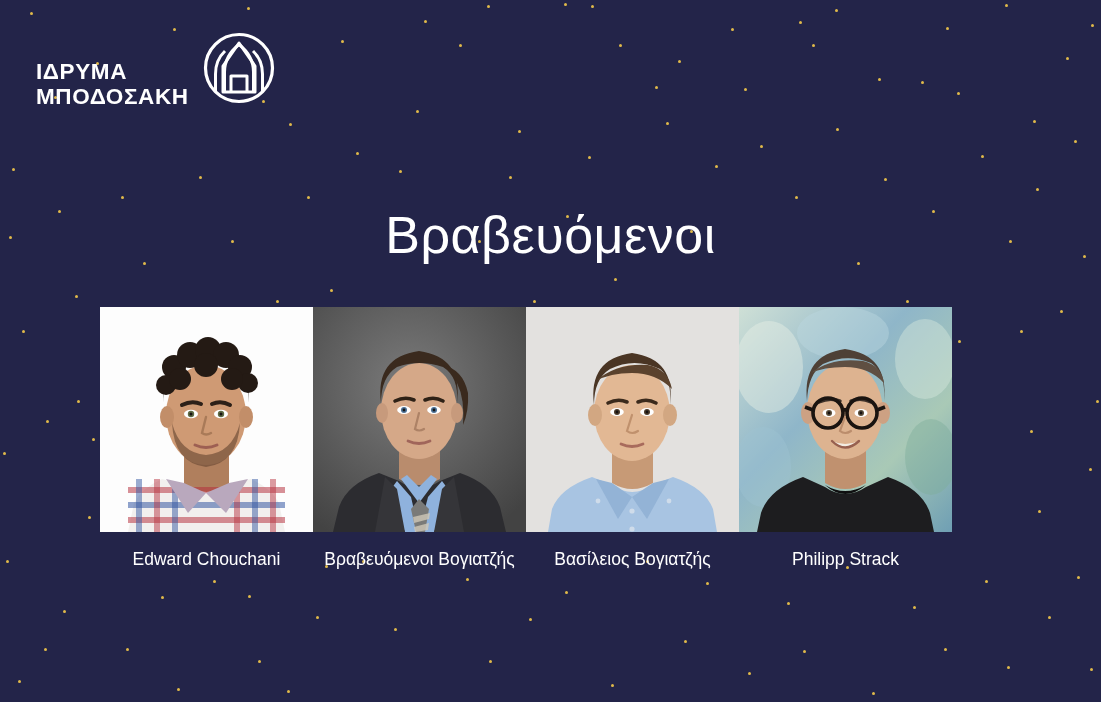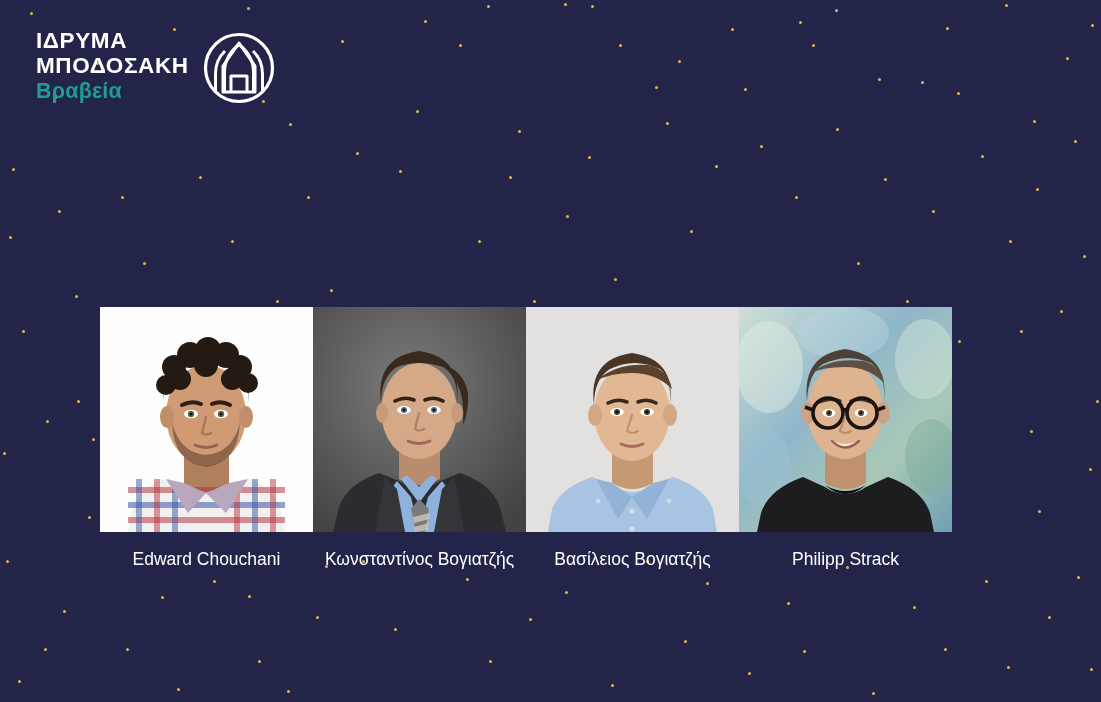--- a/index.html
+++ b/index.html
@@ -33,21 +33,21 @@
     height: 3px;
     border-radius: 50%;
     background: #e0b94a;
   }
   
   #logo-block {
     position: absolute;
     left: 36px;
     top: 30px;
     display: flex;
-    align-items: flex-start;
+    align-items: flex-end;
     gap: 14px;
   }
   #logo-text {
     display: flex;
     flex-direction: column;
     line-height: 1.0;
   }
   .logo-line-main {
     color: #ffffff;
     font-weight: bold;
@@ -246,36 +246,36 @@
       <div class="star" style="left: 1030px; top: 430px; background: rgb(224, 185, 74);"></div>
       <div class="star" style="left: 1038px; top: 510px; background: rgb(224, 185, 74);"></div>
       <div class="star" style="left: 420px; top: 476px; background: rgb(224, 185, 74);"></div>
       <div class="star" style="left: 398px; top: 398px; background: rgb(224, 185, 74);"></div>
     </div>
 
   <div id="logo-block">
     <div id="logo-text">
       <div class="logo-line-main">ΙΔΡΥΜΑ</div>
       <div class="logo-line-main">ΜΠΟΔΟΣΑΚΗ</div>
-      <div class="logo-line-sub">Βραβεία</div>
     </div>
     <div id="logo-mark">
       <svg width="72" height="72" viewBox="0 0 72 72">
         <circle cx="36" cy="36" r="33.5" fill="none" stroke="#ffffff" stroke-width="3.2"></circle>
         <g fill="none" stroke="#ffffff" stroke-width="3" stroke-linejoin="round">
           <path d="M36 11 L52 34 L52 60 L20 60 L20 34 Z"></path>
           <path d="M21.5 60 L21.5 40 Q21.5 24 36 12.5 Q50.5 24 50.5 40 L50.5 60"></path>
           <path d="M12.5 60 L12.5 42 Q12.5 28 22 19"></path>
           <path d="M59.5 60 L59.5 42 Q59.5 28 50 19"></path>
           <path d="M28 60 L28 44 L44 44 L44 60"></path>
         </g>
       </svg>
     </div>
   </div>
 
+  <div id="page-title">Βραβευόμενοι</div>
 
   <div id="awardees">
 
     <div class="awardee">
       <div class="portrait">
         <svg width="213" height="225" viewBox="0 0 213 225">
           <rect width="213" height="225" fill="#fdfdfd"></rect>
 
           <path d="M84 142 L84 178 Q106 192 129 178 L129 142 Z" fill="#b07f5d"></path>
 
@@ -378,21 +378,21 @@
           <circle cx="91" cy="103" r="3" fill="#4a6f94"></circle>
           <circle cx="121" cy="103" r="3" fill="#4a6f94"></circle>
           <circle cx="91" cy="103" r="1.4" fill="#141414"></circle>
           <circle cx="121" cy="103" r="1.4" fill="#141414"></circle>
 
           <path d="M106 106 L102 122 Q106 125 111 122" stroke="#ad8266" stroke-width="2.2" fill="none" stroke-linecap="round"></path>
 
           <path d="M95 134 Q106 139 117 134" stroke="#a0655a" stroke-width="2.8" fill="none" stroke-linecap="round"></path>
         </svg>
       </div>
-      <div class="awardee-name">Κωνσταντίνος Βογιατζής</div>
+      <div class="awardee-name">Βραβευόμενοι Βογιατζής</div>
     </div>
 
     <div class="awardee">
       <div class="portrait">
         <svg width="213" height="225" viewBox="0 0 213 225">
           <rect width="213" height="225" fill="#e3e1df"></rect>
 
           <path d="M86 142 L86 176 Q106 188 127 176 L127 142 Z" fill="#c79a76"></path>
 
           <path d="M66 170 Q34 181 26 202 L22 225 L191 225 L187 202 Q179 181 147 170 L127 178 Q106 192 86 178 Z" fill="#a8c4e2"></path>

